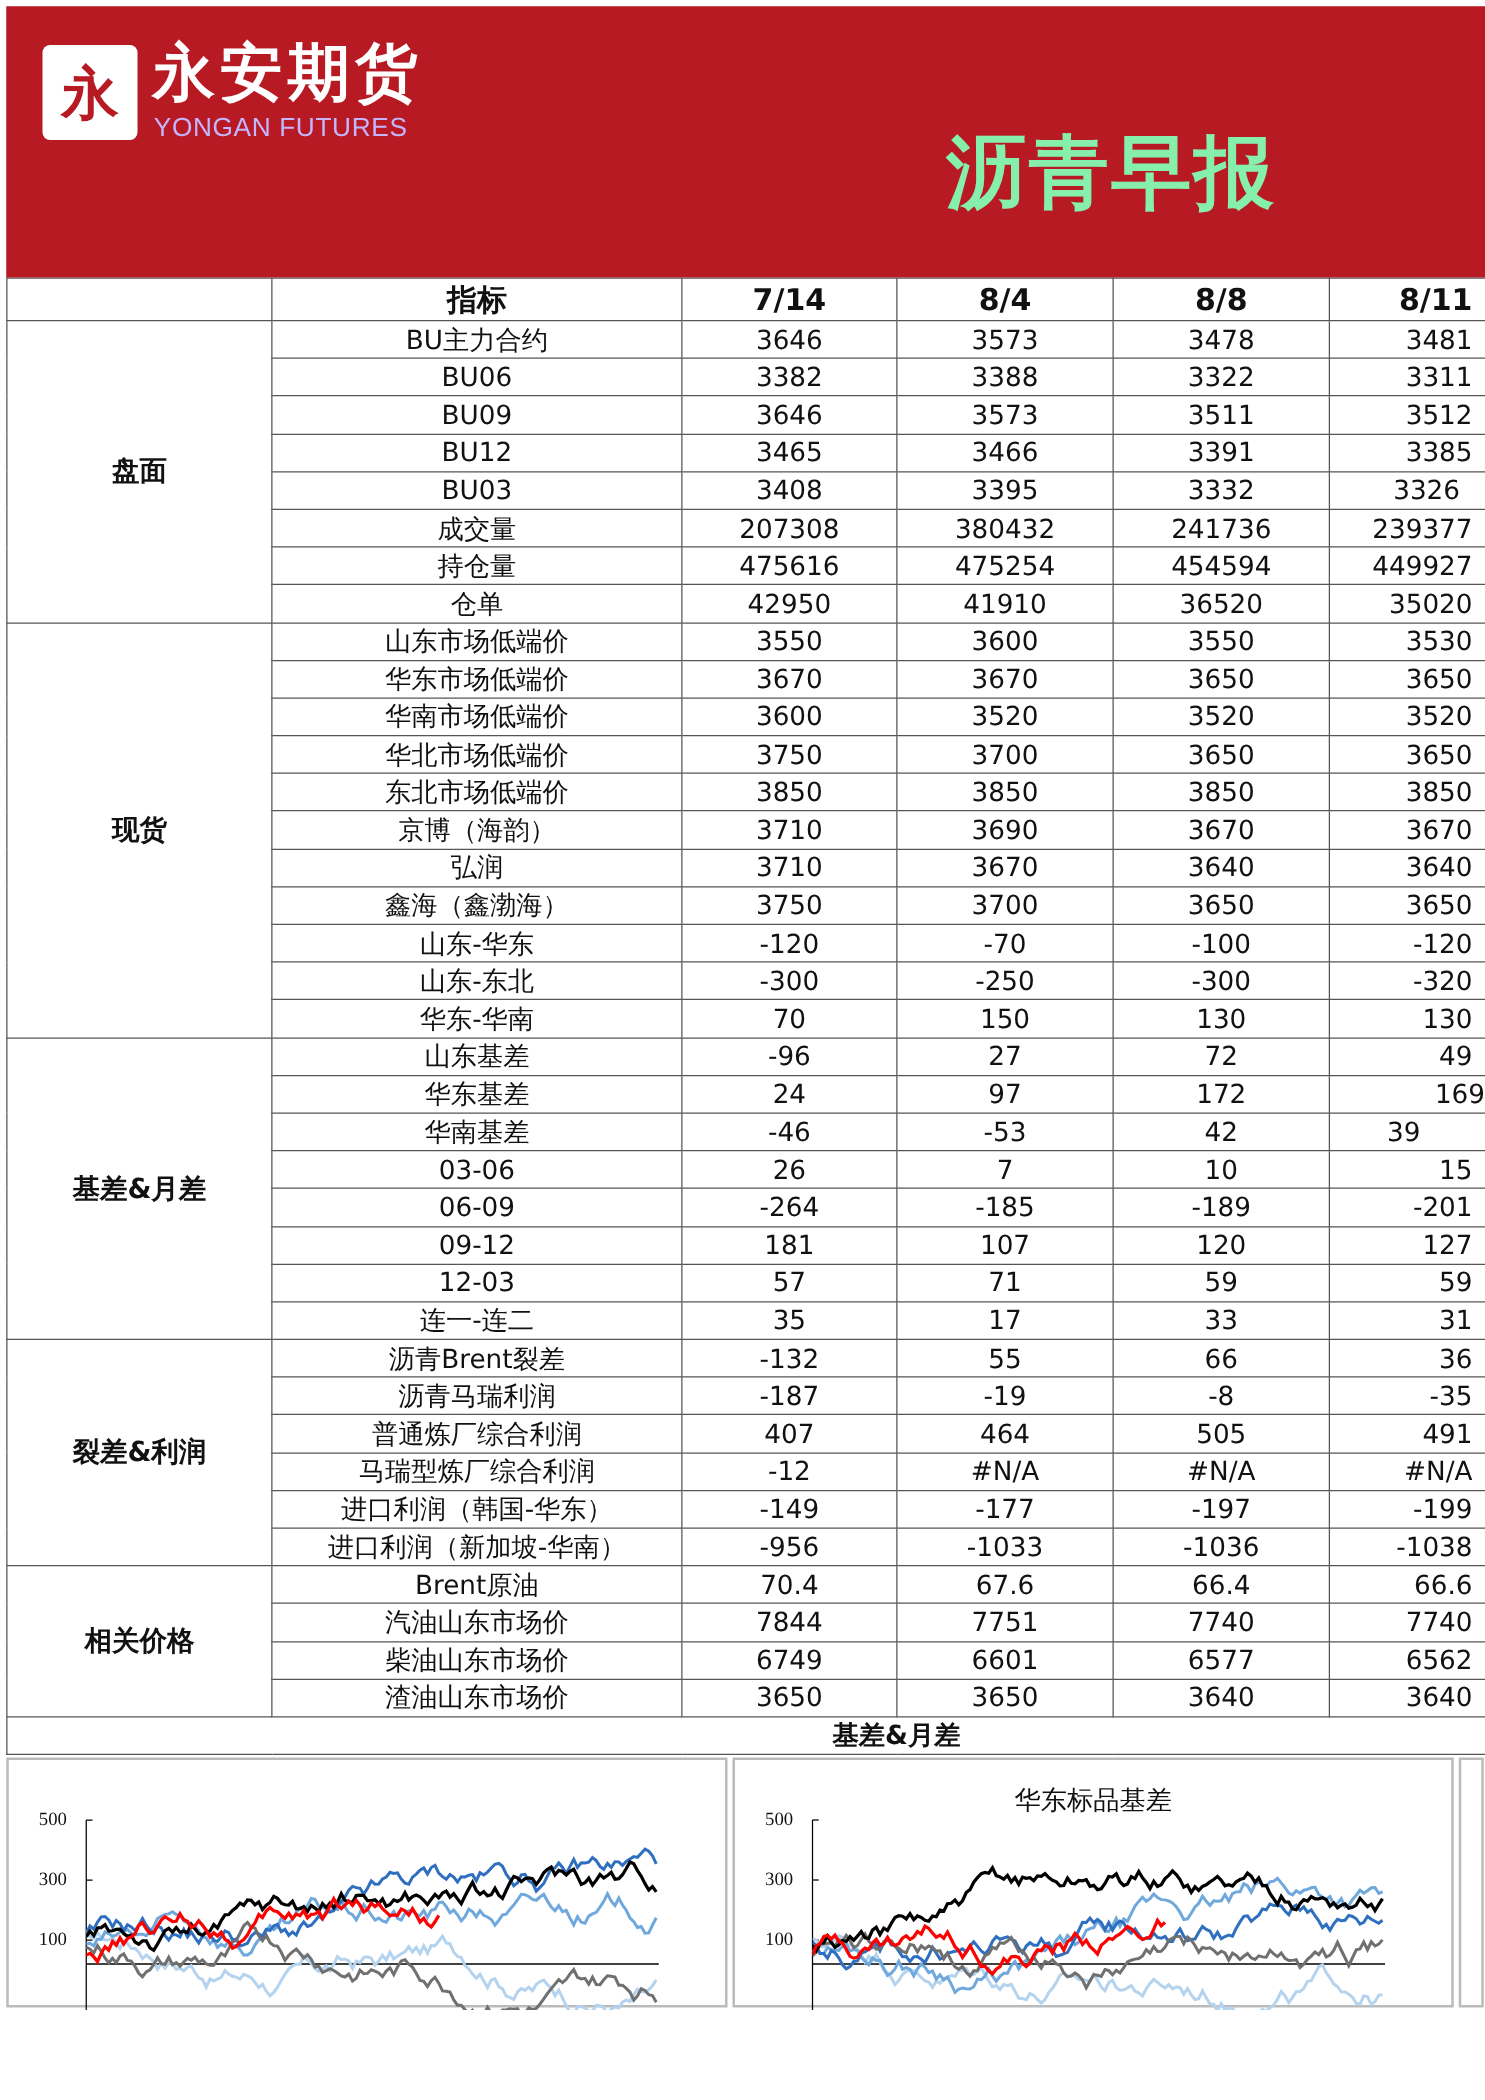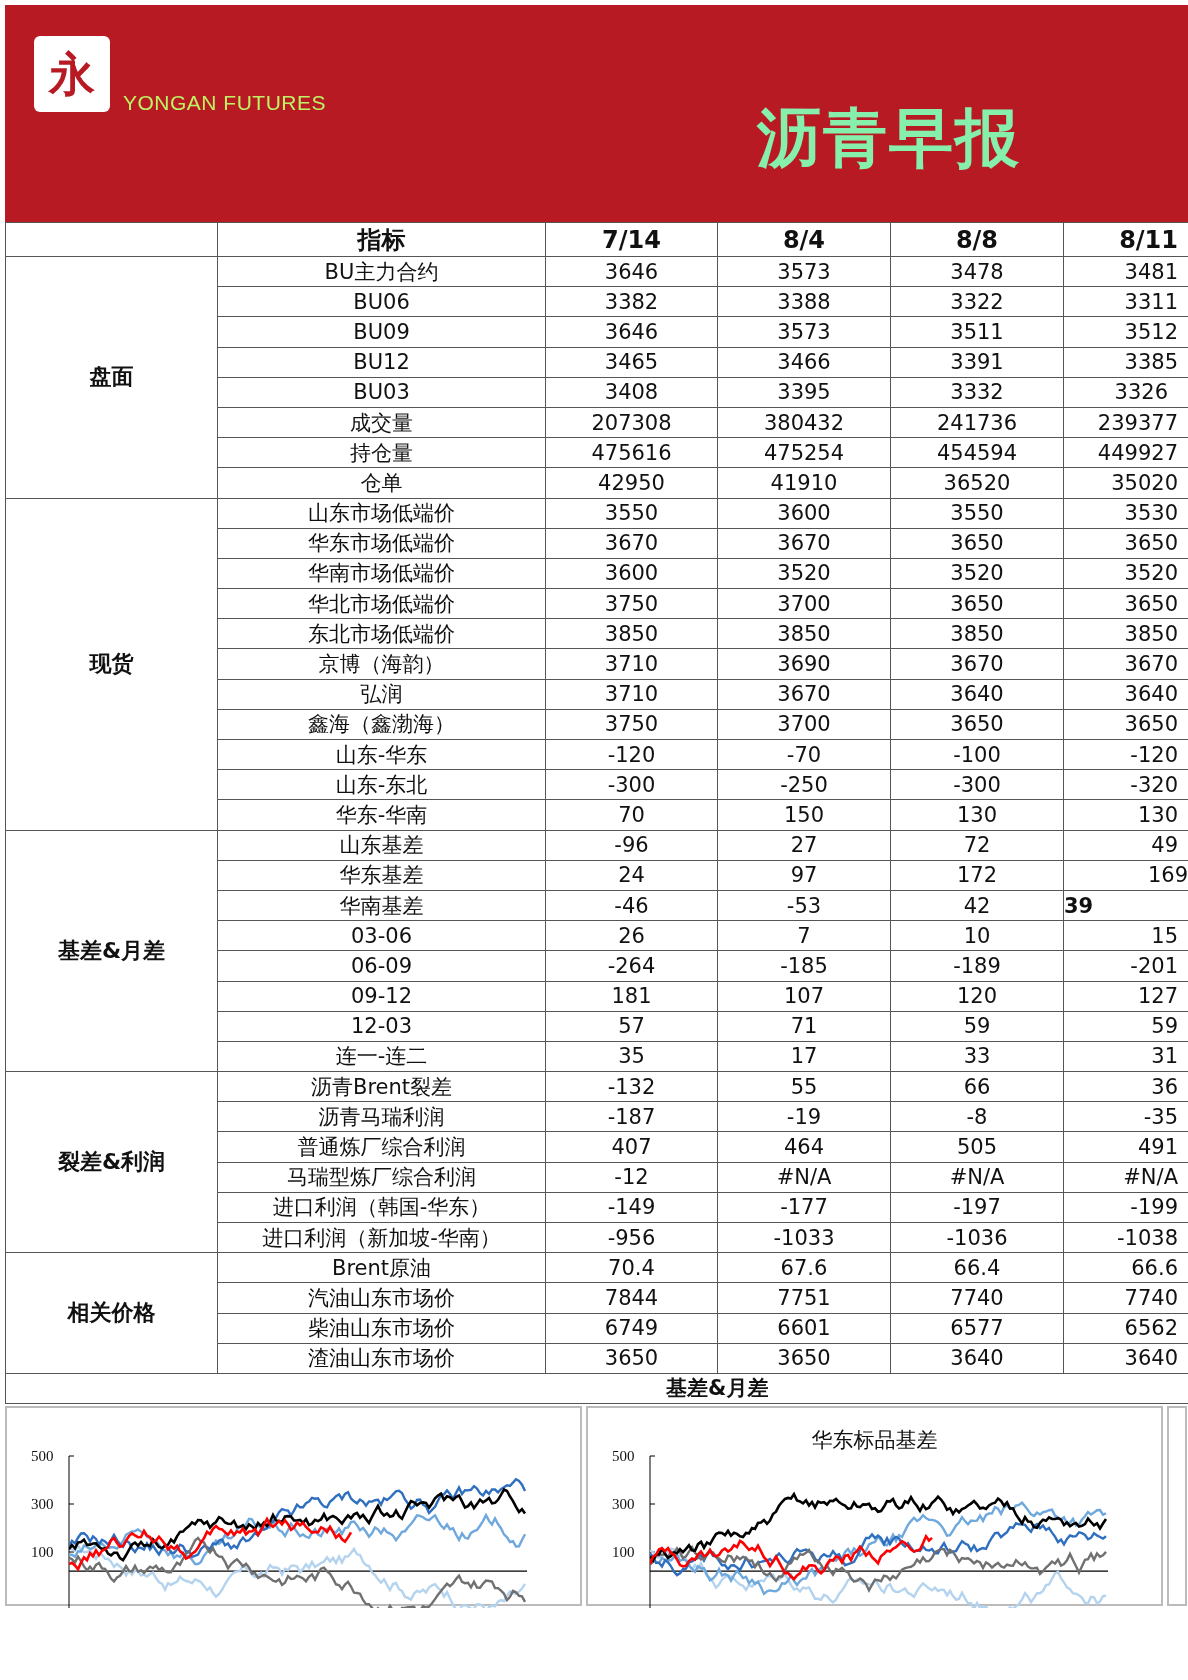--- a/index.html
+++ b/index.html
@@ -4,21 +4,21 @@
 <style>
   html, body { margin:0; padding:0; background:#ffffff; }
   body { width:1188px; height:1680px; overflow:hidden; position:relative;
          font-family:"DejaVu Sans","Liberation Sans",sans-serif; color:#111; }
   .page { position:absolute; left:5px; top:5px; width:1183px; }
   .banner { position:relative; height:217px; background:#b71a23; }
   .logo-box { position:absolute; left:29px; top:31px; width:76px; height:76px; background:#fff; border-radius:6px;
               display:flex; align-items:center; justify-content:center; }
   .logo-glyph { color:#b71a23; font-size:46px; font-weight:bold; line-height:1; font-family:"DejaVu Serif",serif; }
   .logo-cn { position:absolute; left:117px; top:26px; color:#fff; font-size:50px; font-weight:bold; letter-spacing:4px; line-height:1.1; }
-  .logo-en { position:absolute; left:118px; top:86px; color:#bef264; font-size:21px; letter-spacing:0.5px; font-family:"Liberation Sans",sans-serif; }
+  .logo-en { position:absolute; left:118px; top:86px; color:#c4b5fd; font-size:21px; letter-spacing:0.5px; font-family:"Liberation Sans",sans-serif; }
   .report-title { position:absolute; left:752px; top:90px; color:#86efac; font-size:64px; font-weight:bold; letter-spacing:2px; }
   table.grid { border-collapse:collapse; width:1183px; table-layout:fixed; font-family:"DejaVu Sans","Liberation Sans",sans-serif; }
   table.grid td, table.grid th { border:1px solid #555; height:29.2px; padding:0; text-align:center; font-size:21px; font-weight:normal; white-space:nowrap; overflow:hidden; }
   table.grid th { font-weight:bold; font-size:24px; height:33px; }
   table.grid td.cat { font-weight:bold; font-size:22px; }
   table.grid tr.section-title td { font-weight:bold; font-size:21px; height:29px; border-left:1px solid #555; border-right:none; }
   .charts { display:flex; gap:4px; margin-top:2px; height:200px; }
   .chart { position:relative; width:577px; height:200px; border:2px solid #bbb; box-sizing:border-box; background:#fff; }
   .chart.partial { width:20px; }
   .chart-title { position:absolute; left:0; right:0; top:18px; text-align:center; font-family:"DejaVu Serif",serif; font-size:21px; }
@@ -26,20 +26,21 @@
   .ytick { position:absolute; left:24px; font-family:"Liberation Serif",serif; font-size:15px; }
 </style>
 </head>
 <body>
 
 <div class="page">
   <div class="banner">
     <div class="logo-box">
       <span class="logo-glyph">永</span>
     </div>
+    <div class="logo-cn">永安期货</div>
     <div class="logo-en">YONGAN FUTURES</div>
     <div class="report-title">沥青早报</div>
   </div>
 
   <table class="grid" id="data-table">
     <colgroup>
       <col style="width:212px">
         <col style="width:328px">
         <col style="width:172px">
         <col style="width:173px">
@@ -205,21 +206,21 @@
           <td>24</td>
           <td>97</td>
           <td>172</td>
           <td style="text-align: right; padding-right: 0;">169</td>
         </tr>
         <tr>
           <td>华南基差</td>
           <td>-46</td>
           <td>-53</td>
           <td>42</td>
-          <td style="text-align: left; padding-right: 6px; font-weight: bold;">39</td>
+          <td style="text-align: center; padding-right: 6px;">39</td>
         </tr>
         <tr>
           <td>03-06</td>
           <td>26</td>
           <td>7</td>
           <td>10</td>
           <td style="text-align: right; padding-right: 10px;">15</td>
         </tr>
         <tr>
           <td>06-09</td>

